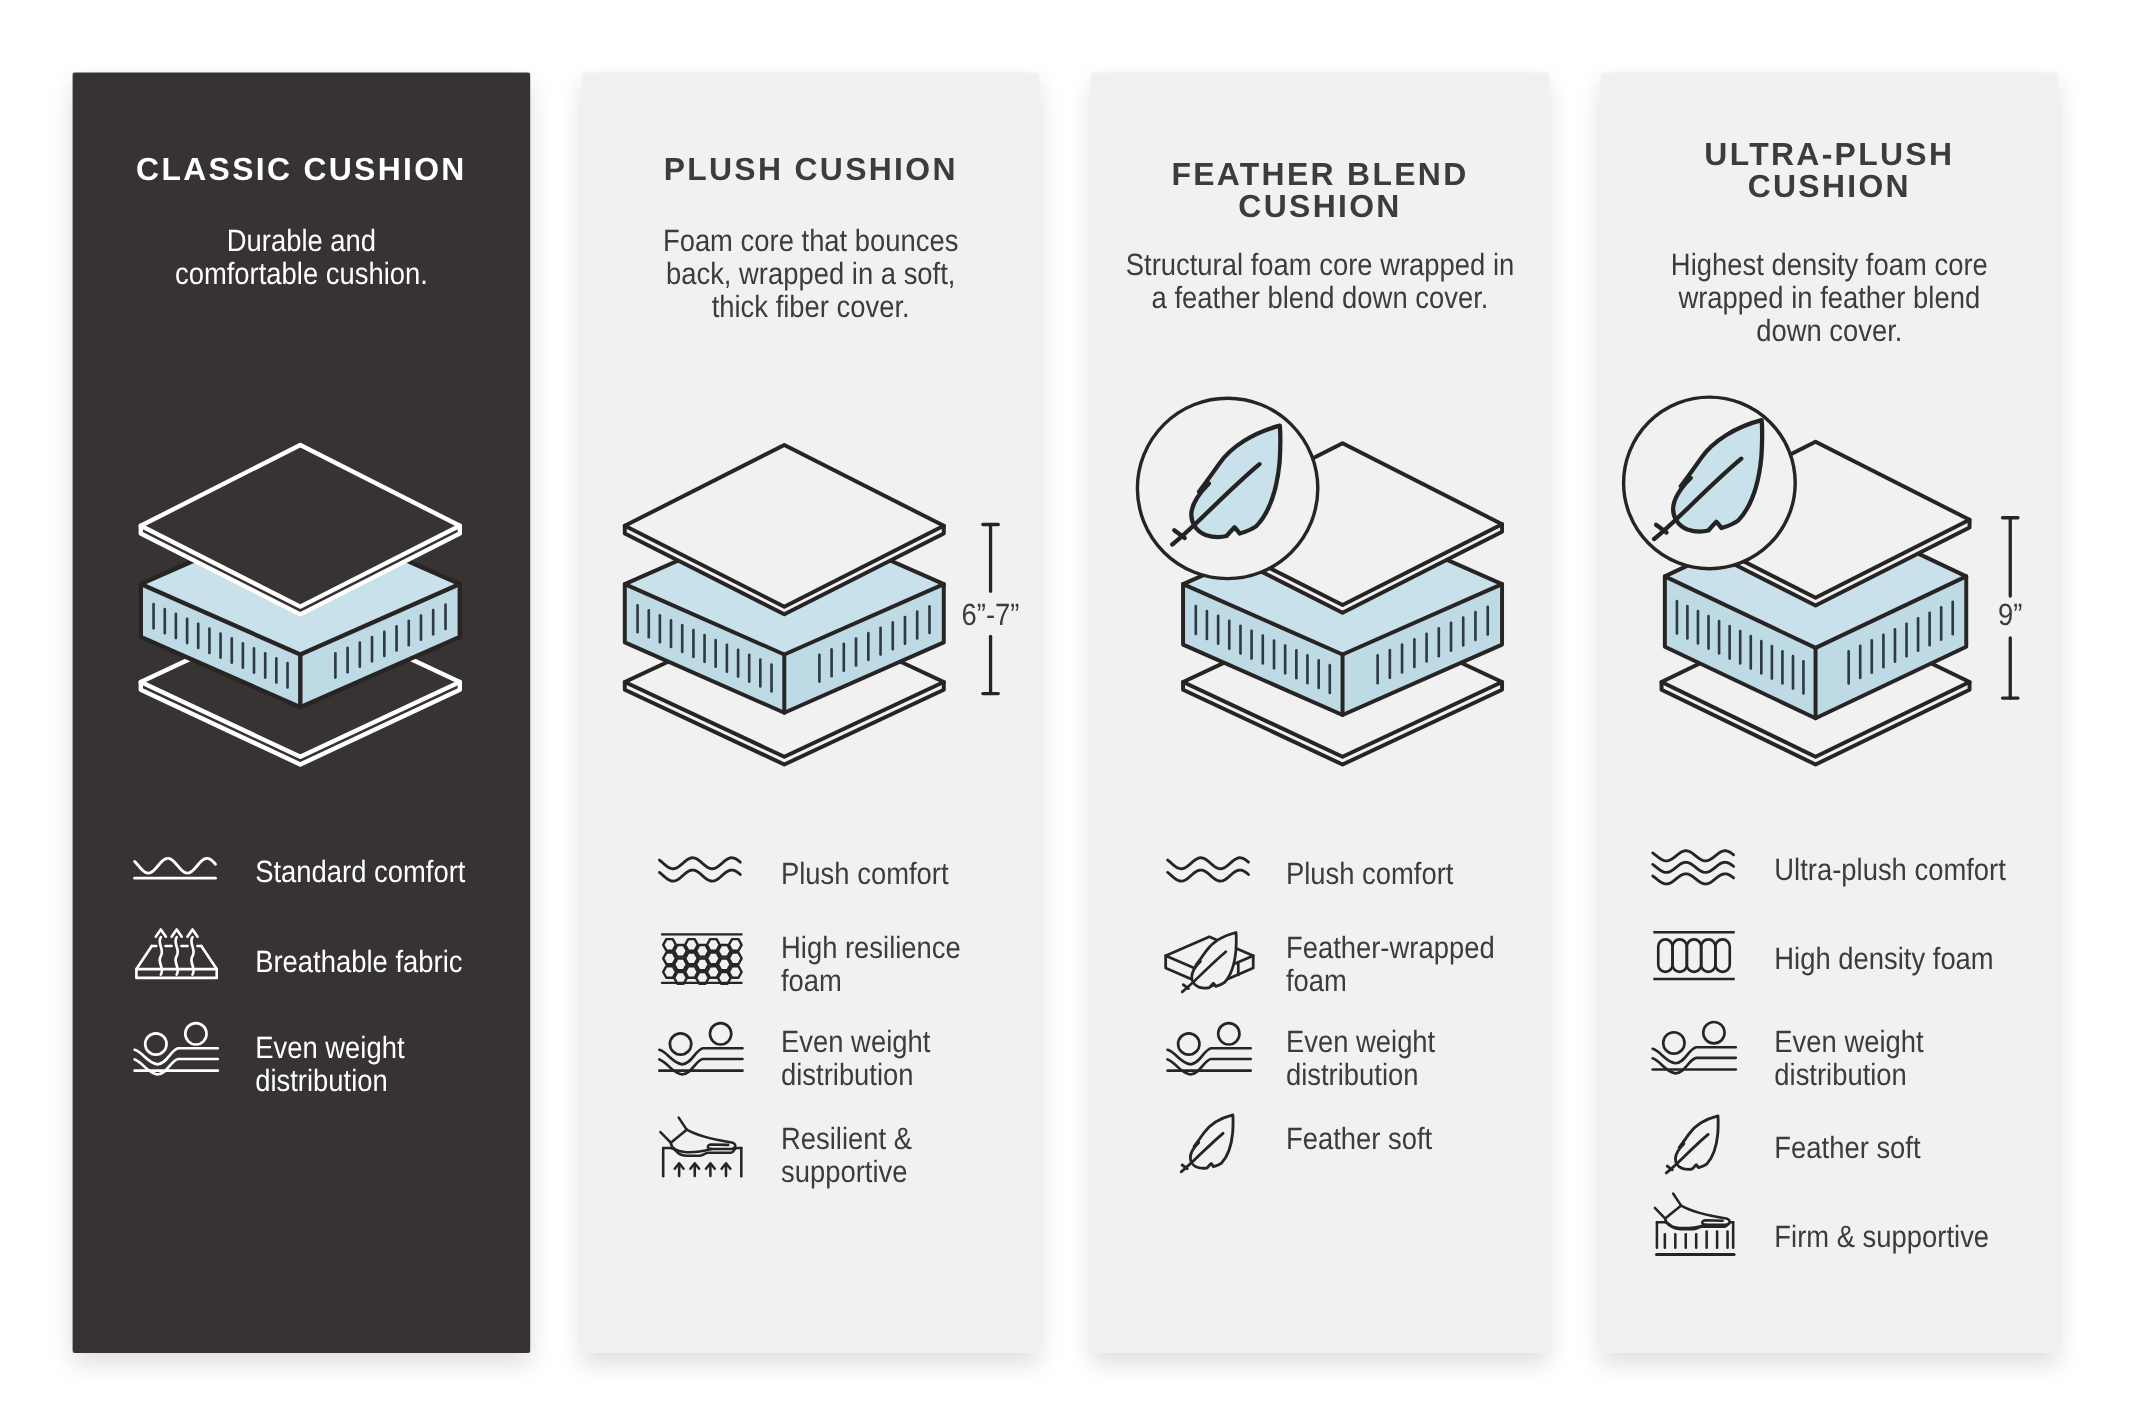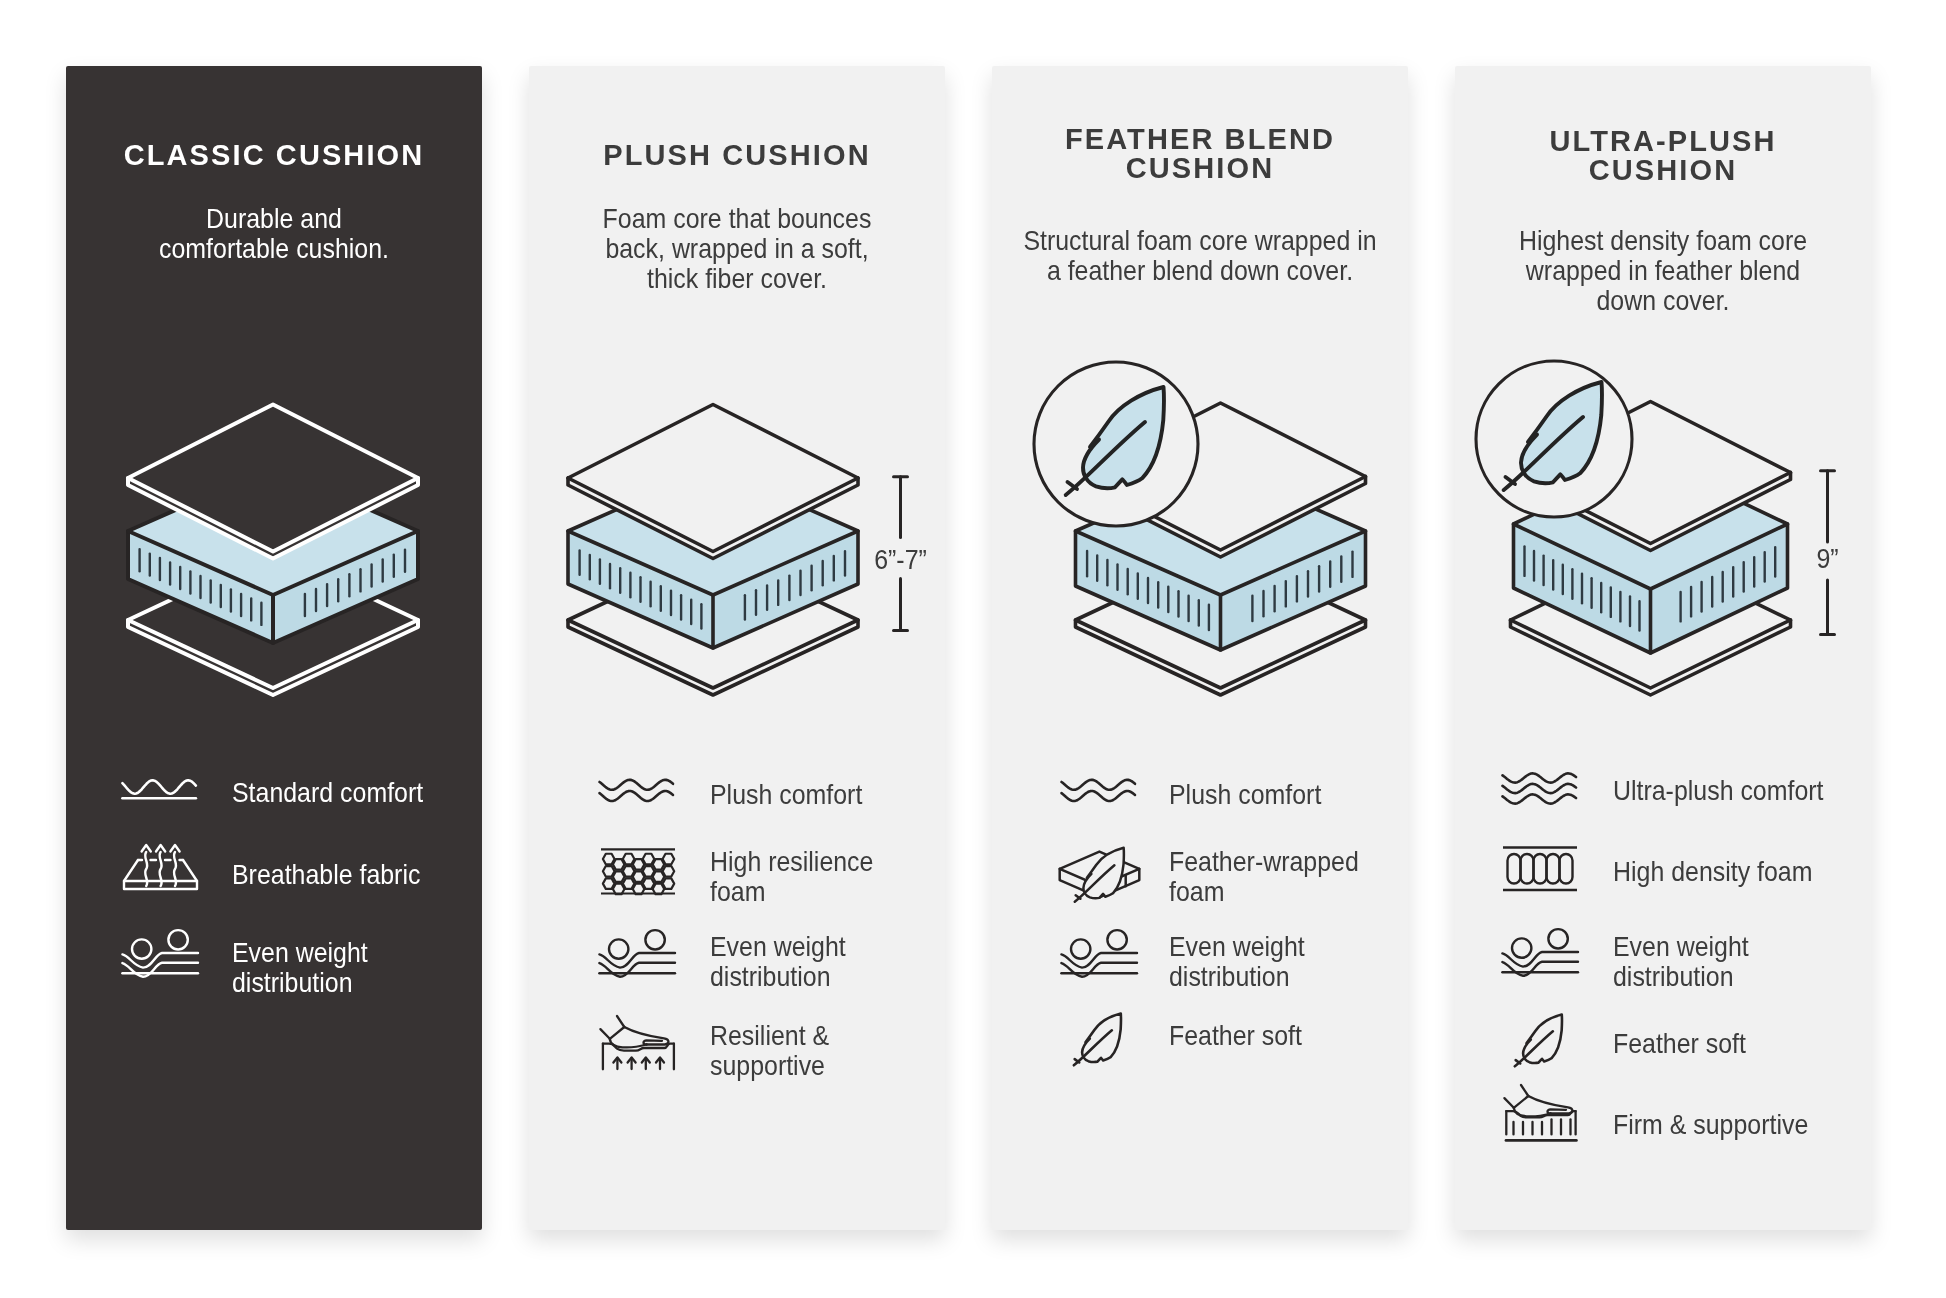--- a/index.html
+++ b/index.html
@@ -10,21 +10,21 @@
 .feat{position:absolute;font-size:28px;line-height:29.5px;color:#3c3c3c;transform:scaleX(0.89);transform-origin:0 0}
 .wh{color:#ffffff}
 </style></head>
 <body>
 <div class="card dark" style="left:66px"></div>
 <div class="card light" style="left:529px"></div>
 <div class="card light" style="left:992px"></div>
 <div class="card light" style="left:1455px"></div>
 <div class="title wh" style="left:66px;top:141.4px">CLASSIC CUSHION</div>
 <div class="title" style="left:529px;top:141.4px">PLUSH CUSHION</div>
-<div class="title" style="left:992px;top:125px">FEATHER BLEND<br>CUSHION</div>
+<div class="title" style="left:992px;top:145px">FEATHER BLEND<br>CUSHION</div>
 <div class="title" style="left:1455px;top:127px">ULTRA-PLUSH<br>CUSHION</div>
 <div class="desc wh" style="left:66px;top:204px">Durable and<br>comfortable cushion.</div>
 <div class="desc " style="left:529px;top:204px">Foam core that bounces<br>back, wrapped in a soft,<br>thick fiber cover.</div>
 <div class="desc " style="left:992px;top:226px">Structural foam core wrapped in<br>a feather blend down cover.</div>
 <div class="desc " style="left:1455px;top:226px">Highest density foam core<br>wrapped in feather blend<br>down cover.</div>
 <div class="feat wh" style="left:232px;top:778px">Standard comfort</div>
 <div class="feat wh" style="left:232px;top:860px">Breathable fabric</div>
 <div class="feat wh" style="left:232px;top:938px">Even weight<br>distribution</div>
 <div class="feat " style="left:710px;top:780px">Plush comfort</div>
 <div class="feat " style="left:710px;top:847px">High resilience<br>foam</div>

